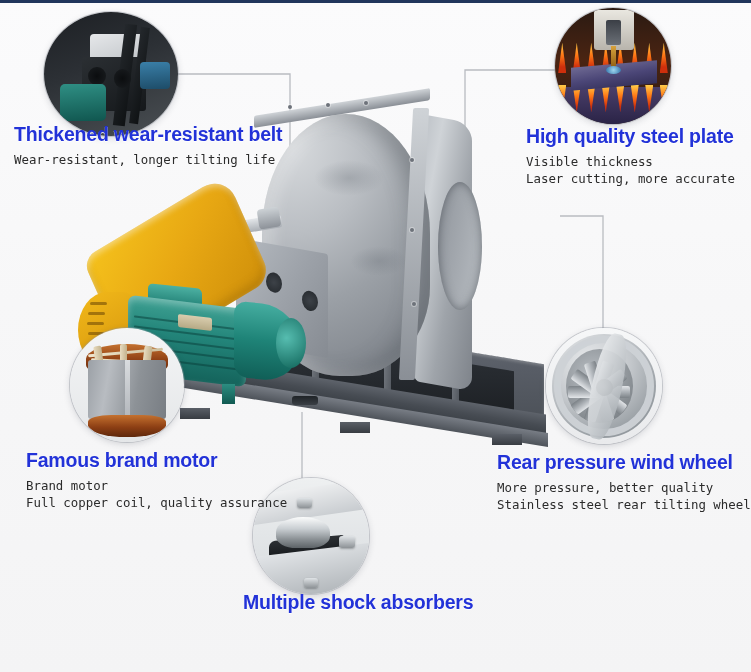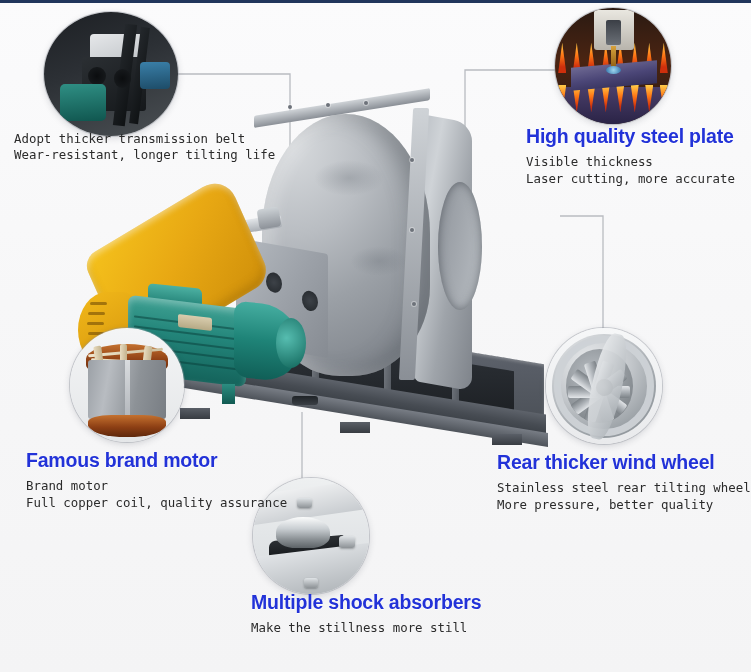--- a/index.html
+++ b/index.html
@@ -580,22 +580,22 @@
       <div class="shock-pad"></div>
       <div class="shock-dome"></div>
       <div class="shock-base"></div>
       <div class="shock-bolt" style="left:38%;top:17%;width:13%;height:9%;"></div>
       <div class="shock-bolt" style="left:74%;top:50%;width:14%;height:10%;"></div>
       <div class="shock-bolt" style="left:44%;top:86%;width:12%;height:9%;"></div>
     </div>
   </div>
 
   <div class="feature" style="left:14px;top:124px;">
+    <div class="f-title">Thickened wear-resistant belt</div>
     <div class="f-lines">
-      <div>Adopt thicker transmission belt</div>
       <div>Wear-resistant, longer tilting life</div>
     </div>
   </div>
 
   <div class="feature" style="left:526px;top:126px;">
     <div class="f-title">High quality steel plate</div>
     <div class="f-lines">
       <div>Visible thickness</div>
       <div>Laser cutting, more accurate</div>
     </div>
@@ -603,27 +603,26 @@
 
   <div class="feature" style="left:26px;top:450px;">
     <div class="f-title">Famous brand motor</div>
     <div class="f-lines">
       <div>Brand motor</div>
       <div>Full copper coil, quality assurance</div>
     </div>
   </div>
 
   <div class="feature" style="left:497px;top:452px;">
-    <div class="f-title">Rear thicker wind wheel</div>
+    <div class="f-title">Rear pressure wind wheel</div>
     <div class="f-lines">
+      <div>More pressure, better quality</div>
       <div>Stainless steel rear tilting wheel</div>
-      <div>More pressure, better quality</div>
-    </div>
-  </div>
-
-  <div class="feature" style="left:243px;top:592px;margin-left:8px;">
+    </div>
+  </div>
+
+  <div class="feature" style="left:243px;top:592px;">
     <div class="f-title">Multiple shock absorbers</div>
     <div class="f-lines">
-      <div>Make the stillness more still</div>
     </div>
   </div>
 
 </div>
 
 </body></html>

